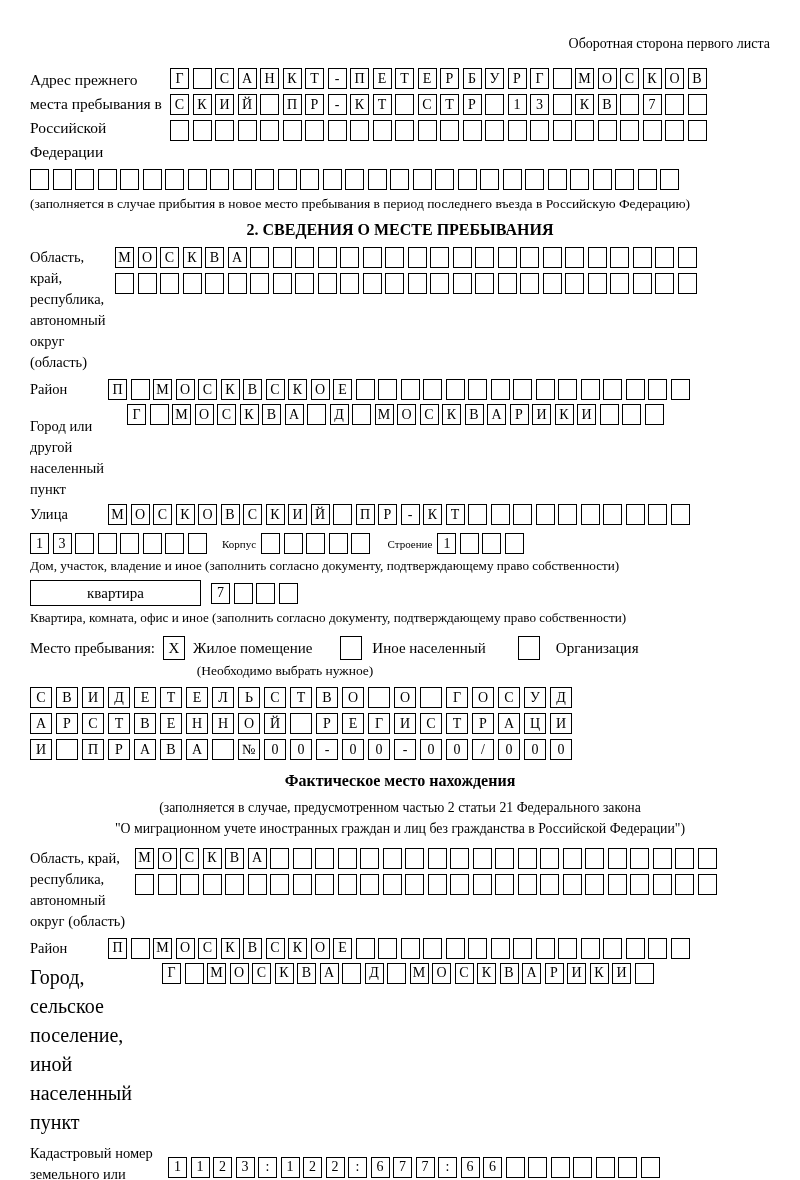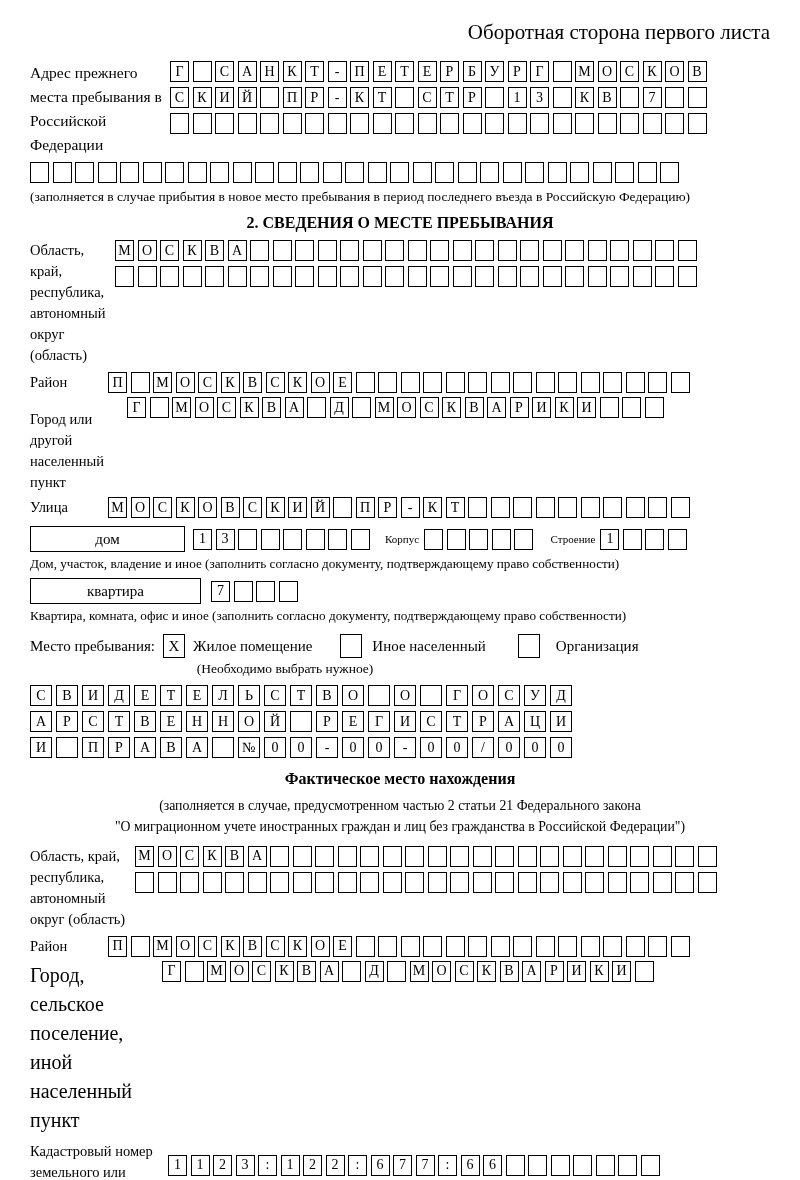--- a/index.html
+++ b/index.html
@@ -1,19 +1,19 @@
 <!DOCTYPE html>
 <html><head>
 <meta charset="utf-8">
 <style>
   * { box-sizing: border-box; margin: 0; padding: 0; }
   html, body { width: 800px; height: 1180px; background: #fff; color: #000; overflow: hidden; }
   body { font-family: "Liberation Serif", "DejaVu Serif", serif; padding: 0 30px; }
 
-  .hdr { padding-top: 20px; text-align: right; font-size: 21px; }
+  .hdr { padding-top: 36px; text-align: right; font-size: 14px; }
 
   
   .cellrow { display: flex; }
   .cell { width: 19px; height: 21px; border: 1.3px solid #000; margin-right: 3.5px;
           display: inline-flex; align-items: center; justify-content: center;
           font-size: 14px; line-height: 1; flex: none; }
   .wide .cell { width: 22px; margin-right: 4px; }
   .rowstack { display: flex; flex-direction: column; gap: 5px; }
 
   .field { display: flex; align-items: flex-start; }
@@ -323,21 +323,20 @@
       <span class="cell"></span>
       <span class="cell"></span>
       <span class="cell"></span>
       <span class="cell"></span>
       <span class="cell"></span>
       <span class="cell"></span>
     </div>
 </div>
 
 <div class="house-row mt8">
-  <div class="bigbox dombox">дом</div>
   <div class="cellrow">
       <span class="cell">1</span>
       <span class="cell">3</span>
       <span class="cell"></span>
       <span class="cell"></span>
       <span class="cell"></span>
       <span class="cell"></span>
       <span class="cell"></span>
       <span class="cell"></span>
     </div>

